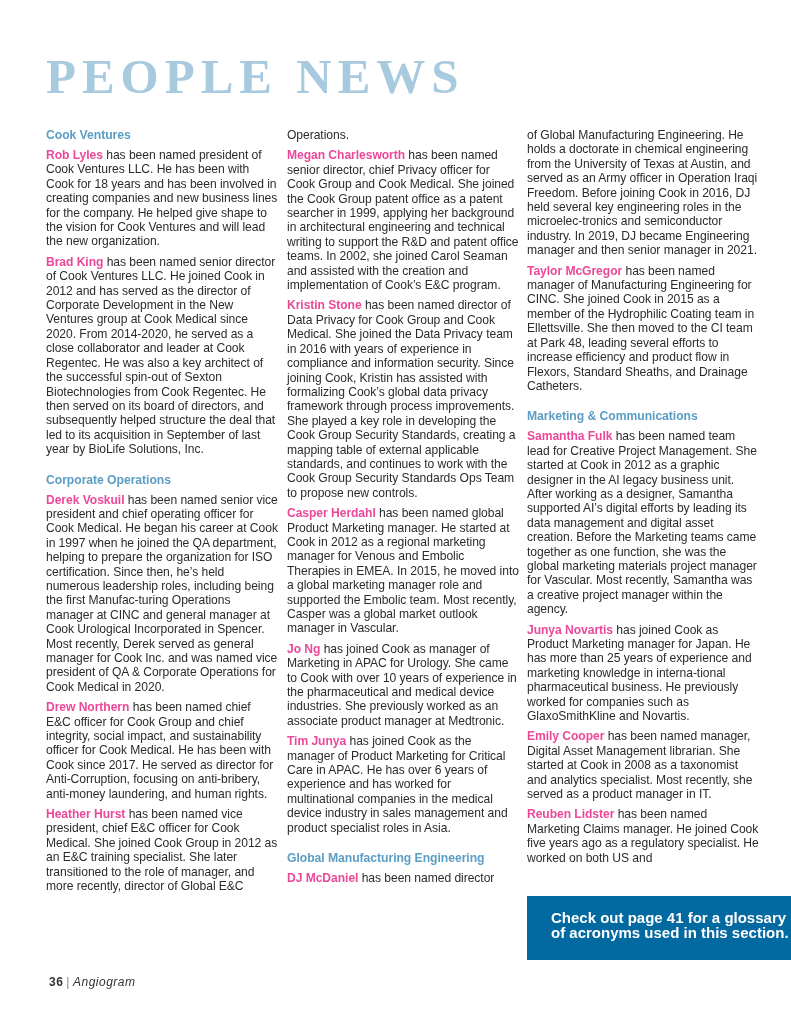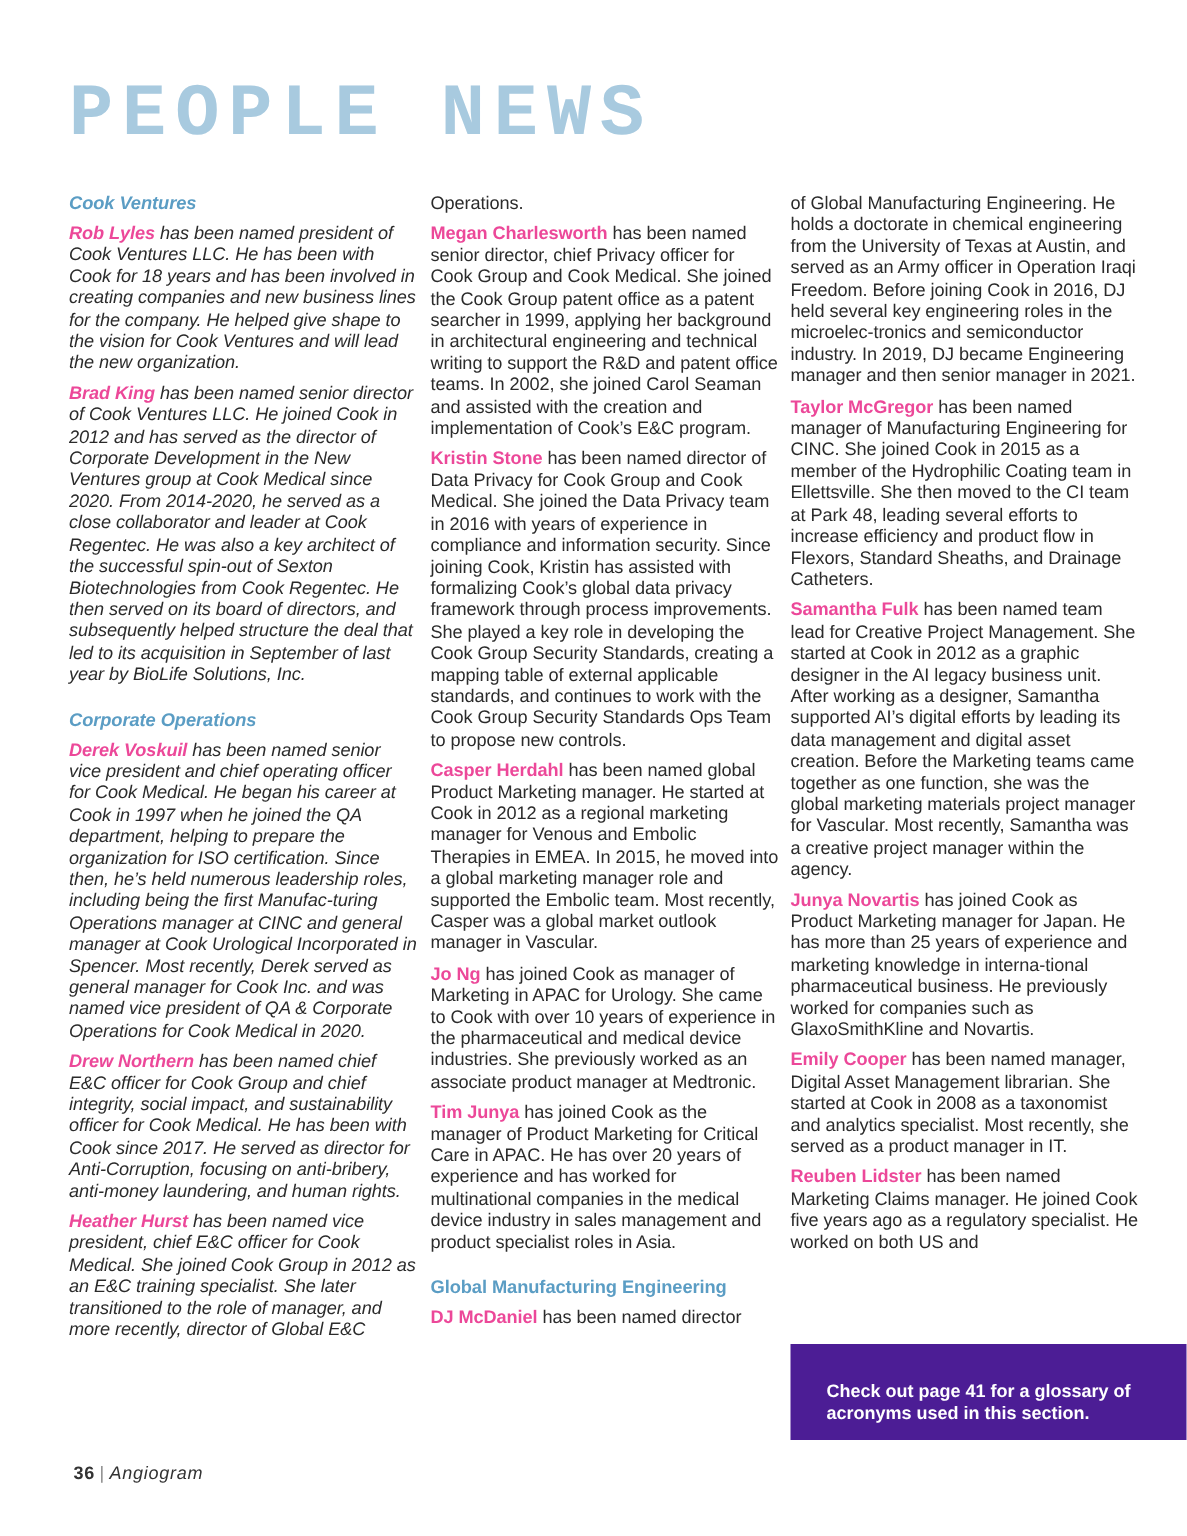--- a/index.html
+++ b/index.html
@@ -2,41 +2,41 @@
 <html><head>
 <meta charset="utf-8">
 <style>
   html, body { margin: 0; padding: 0; background: #ffffff; }
   body {
     width: 791px; height: 1024px; position: relative; overflow: hidden;
     font-family: "Liberation Sans", sans-serif; color: #2b2b2b;
   }
   .title {
     position: absolute; left: 46px; top: 52px;
-    font-family: Liberation Mono, monospace; font-weight: bold;
+    font-family: Liberation Serif, serif; font-weight: bold;
     font-size: 49px; letter-spacing: 6px; color: #a8cadf; line-height: 1;
   }
   .col {
     position: absolute; top: 128px; width: 232px;
     font-size: 12.1px; line-height: 14.4px; letter-spacing: -0.05px;
   }
-  .col1 { left: 46px; font-style: italic; }
+  .col1 { left: 46px; }
   .col2 { left: 287px; }
   .col3 { left: 527px; }
   .section-heading {
     color: #5b9dc4; font-weight: bold; font-size: 12.2px;
     margin: 0 0 6px 0; line-height: 14px;
   }
   .section-heading.spaced { margin-top: 16px; }
   .entry { margin: 0 0 6px 0; }
   .entry .name { font-weight: bold; color: #ec4899; }
   .callout {
     position: absolute; left: 527px; top: 896px; width: 264px; height: 64px;
-    background: #4c1d95; box-sizing: border-box; padding: 24px 0 0 24px;
-    color: #ffffff; font-weight: bold; font-size: 12px; line-height: 15px;
+    background: #0369a1; box-sizing: border-box; padding: 14px 0 0 24px;
+    color: #ffffff; font-weight: bold; font-size: 15px; line-height: 15px;
   }
   .footer {
     position: absolute; left: 49px; top: 975px;
     font-size: 12px; color: #333; letter-spacing: 0.5px;
   }
   .footer .num { font-weight: bold; }
   .footer .sep { color: #888; margin: 0 3px; }
   .footer .mag { font-style: italic; }
 </style>
 </head>
@@ -56,30 +56,31 @@
   <p class="entry"><span class="name">Heather Hurst</span><span> has been named vice president, chief E&amp;C officer for Cook Medical. She joined Cook Group in 2012 as an E&amp;C training specialist. She later transitioned to the role of manager, and more recently, director of Global E&amp;C</span></p>
 </div>
 
 <div class="col col2">
   <p class="entry">Operations.</p>
   <p class="entry"><span class="name">Megan Charlesworth</span><span> has been named senior director, chief Privacy officer for Cook Group and Cook Medical. She joined the Cook Group patent office as a patent searcher in 1999, applying her background in architectural engineering and technical writing to support the R&amp;D and patent office teams. In 2002, she joined Carol Seaman and assisted with the creation and implementation of Cook’s E&amp;C program.</span></p>
   <p class="entry"><span class="name">Kristin Stone</span><span> has been named director of Data Privacy for Cook Group and Cook Medical. She joined the Data Privacy team in 2016 with years of experience in compliance and information security. Since joining Cook, Kristin has assisted with formalizing Cook’s global data privacy framework through process improvements. She played a key role in developing the Cook Group Security Standards, creating a mapping table of external applicable standards, and continues to work with the Cook Group Security Standards Ops Team to propose new controls.</span></p>
 
   <p class="entry"><span class="name">Casper Herdahl</span><span> has been named global Product Marketing manager. He started at Cook in 2012 as a regional marketing manager for Venous and Embolic Therapies in EMEA. In 2015, he moved into a global marketing manager role and supported the Embolic team. Most recently, Casper was a global market outlook manager in Vascular.</span></p>
   <p class="entry"><span class="name">Jo Ng</span><span> has joined Cook as manager of Marketing in APAC for Urology. She came to Cook with over 10 years of experience in the pharmaceutical and medical device industries. She previously worked as an associate product manager at Medtronic.</span></p>
-  <p class="entry"><span class="name">Tim Junya</span><span> has joined Cook as the manager of Product Marketing for Critical Care in APAC. He has over 20 years of experience and has worked for multinational companies in the medical device industry in sales management and product specialist roles in Asia.</span></p>
+  <p class="entry"><span class="name">Tim Junya</span><span> has joined Cook as the manager of Product Marketing for Critical Care in APAC. He has over 6 years of experience and has worked for multinational companies in the medical device industry in sales management and product specialist roles in Asia.</span></p>
 
   <div class="section-heading spaced">Global Manufacturing Engineering</div>
   <p class="entry"><span class="name">DJ McDaniel</span><span> has been named director</span></p>
 </div>
 
 <div class="col col3">
   <p class="entry">of Global Manufacturing Engineering. He holds a doctorate in chemical engineering from the University of Texas at Austin, and served as an Army officer in Operation Iraqi Freedom. Before joining Cook in 2016, DJ held several key engineering roles in the microelec-tronics and semiconductor industry. In 2019, DJ became Engineering manager and then senior manager in 2021.</p>
   <p class="entry"><span class="name">Taylor McGregor</span><span> has been named manager of Manufacturing Engineering for CINC. She joined Cook in 2015 as a member of the Hydrophilic Coating team in Ellettsville. She then moved to the CI team at Park 48, leading several efforts to increase efficiency and product flow in Flexors, Standard Sheaths, and Drainage Catheters.</span></p>
 
+  <div class="section-heading spaced">Marketing &amp; Communications</div>
   <p class="entry"><span class="name">Samantha Fulk</span><span> has been named team lead for Creative Project Management. She started at Cook in 2012 as a graphic designer in the AI legacy business unit. After working as a designer, Samantha supported AI’s digital efforts by leading its data management and digital asset creation. Before the Marketing teams came together as one function, she was the global marketing materials project manager for Vascular. Most recently, Samantha was a creative project manager within the agency.</span></p>
   <p class="entry"><span class="name">Junya Novartis</span><span> has joined Cook as Product Marketing manager for Japan. He has more than 25 years of experience and marketing knowledge in interna-tional pharmaceutical business. He previously worked for companies such as GlaxoSmithKline and Novartis.</span></p>
   <p class="entry"><span class="name">Emily Cooper</span><span> has been named manager, Digital Asset Management librarian. She started at Cook in 2008 as a taxonomist and analytics specialist. Most recently, she served as a product manager in IT.</span></p>
   <p class="entry"><span class="name">Reuben Lidster</span><span> has been named Marketing Claims manager. He joined Cook five years ago as a regulatory specialist. He worked on both US and</span></p>
 </div>
 
 <div class="callout">
   <span>Check out page 41 for a glossary of acronyms used in this section.</span>
 </div>
 

